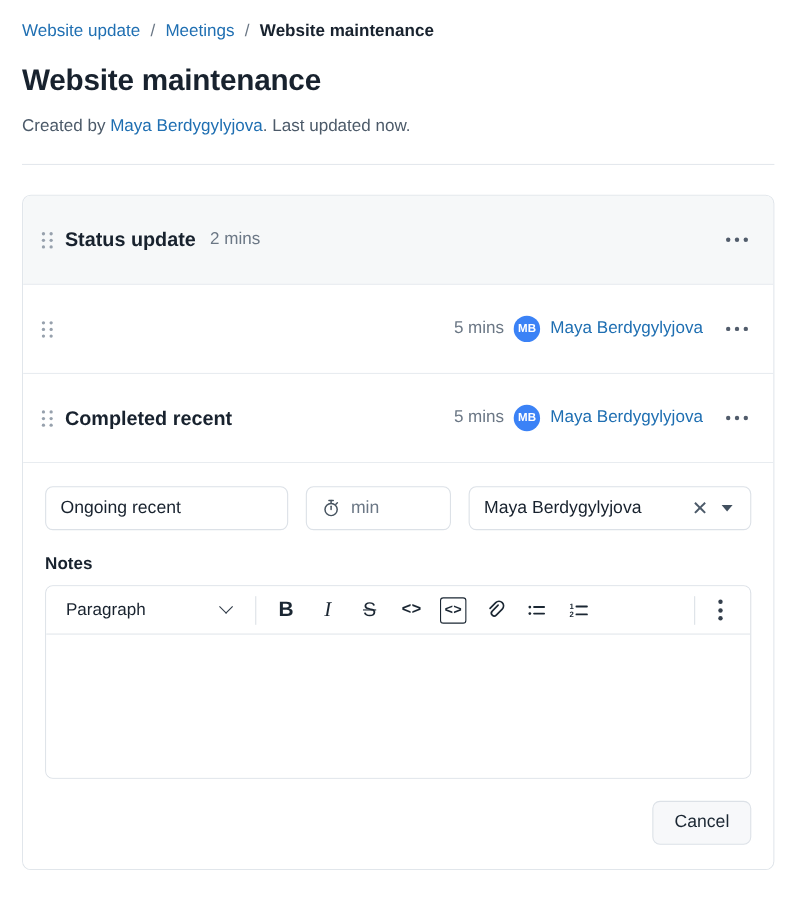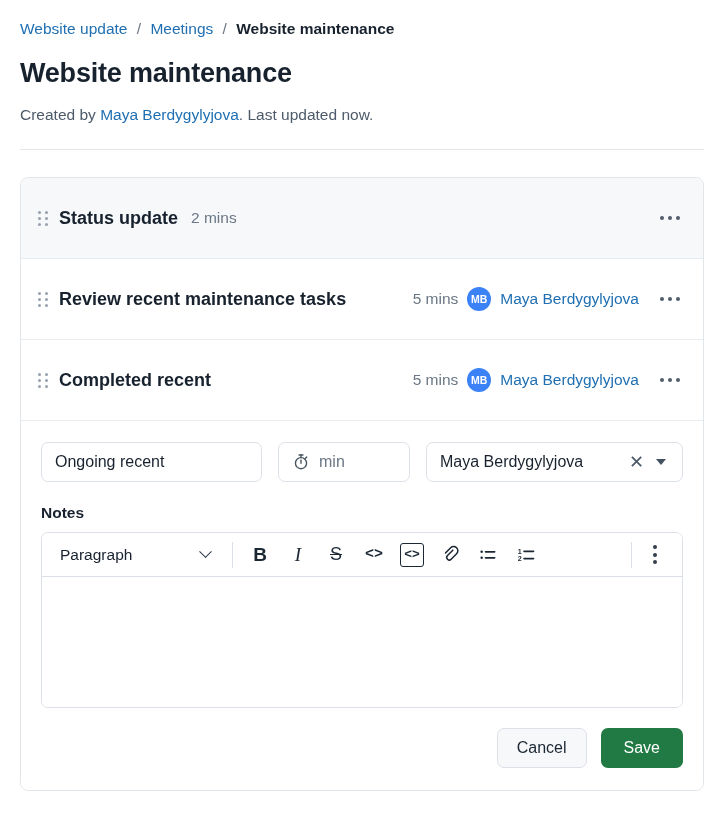--- a/index.html
+++ b/index.html
@@ -324,21 +324,20 @@
 
     <div class="agenda-row">
       <span class="drag-handle">
         <i></i>
           <i></i>
           <i></i>
           <i></i>
           <i></i>
           <i></i>
       </span>
-      <span class="row-title">Review recent maintenance tasks</span>
       <span class="row-spacer"></span>
       <span class="row-meta">
         <span class="row-duration" style="margin-left:0">5 mins</span>
         <span class="avatar">MB</span>
         <span class="assignee">Maya Berdygylyjova</span>
       </span>
       <span class="kebab-h">
           <i></i>
           <i></i>
           <i></i>
@@ -446,18 +445,17 @@
               <i></i>
               <i></i>
             </div>
         </div>
 
         <div class="editor-body"></div>
       </div>
 
       <div class="form-actions">
         <div class="btn btn-cancel">Cancel</div>
-        <div class="btn btn-save">Save</div>
       </div>
 
     </div>
   </div>
 </div>
 
 </body></html>

